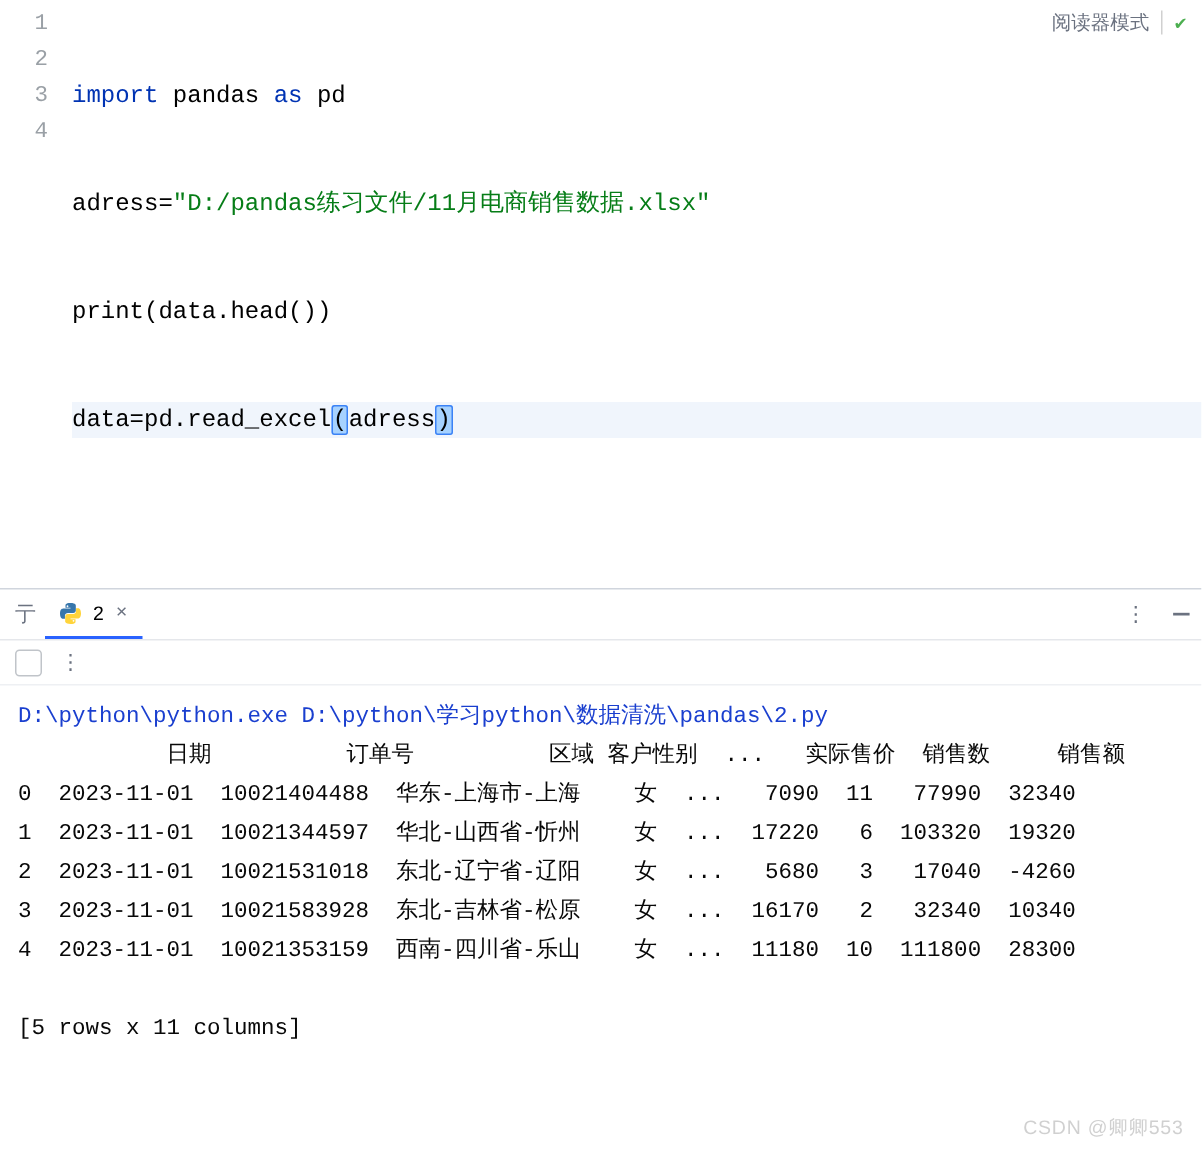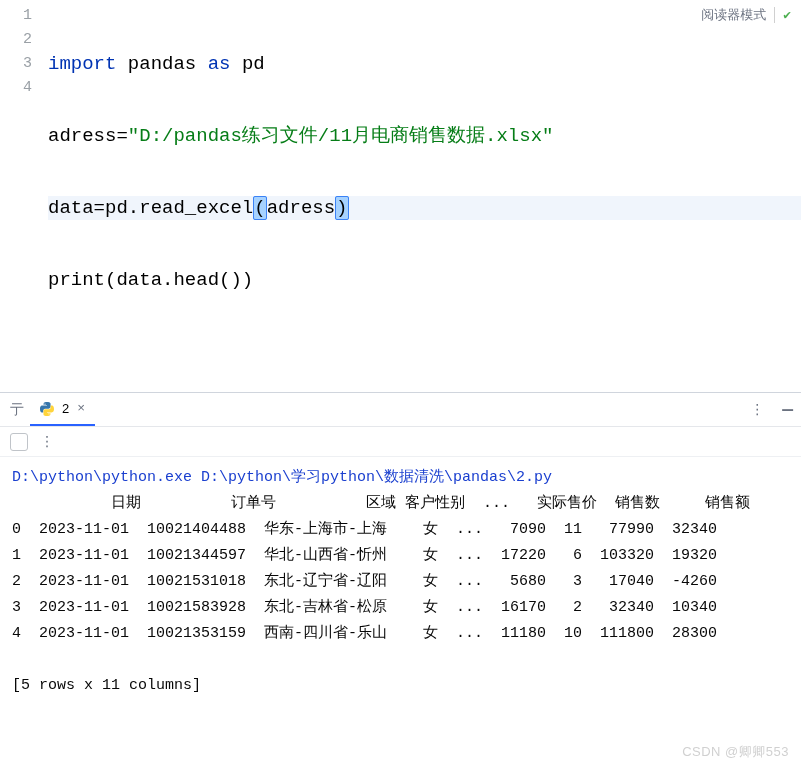--- a/index.html
+++ b/index.html
@@ -28,21 +28,21 @@
   padding-right: 16px;
   user-select: none;
   font-size: 15px;
   line-height: 24px;
 }
 .gutter div { height: 24px; }
 .code-area {
   flex: 1;
   padding-top: 4px;
   line-height: 24px;
-  font-size: 19px;
+  font-size: 16px;
   white-space: pre;
   position: relative;
 }
 .code-line { height: 24px; position: relative; }
 .line-highlight { background: #f0f5fc; }
 .kw { color: #0033b3; }
 .var { color: #000000; }
 .op { color: #000000; }
 .str { color: #067d17; }
 .fn { color: #000000; }
@@ -177,22 +177,22 @@
 <div class="editor-pane">
   <div class="gutter">
     <div>1</div>
     <div>2</div>
     <div>3</div>
     <div>4</div>
   </div>
   <div class="code-area">
     <div class="code-line"><span class="kw">import</span> <span class="var">pandas</span> <span class="kw">as</span> <span class="var">pd</span></div>
     <div class="code-line"><span class="var">adress</span><span class="op">=</span><span class="str">"D:/pandas练习文件/11月电商销售数据.xlsx"</span></div>
+    <div class="code-line"><span class="fn">print</span><span class="punc">(</span><span class="var">data</span><span class="punc">.</span><span class="fn">head</span><span class="punc">()</span><span class="punc">)</span></div>
     <div class="code-line line-highlight"><span class="var">data</span><span class="op">=</span><span class="var">pd</span><span class="punc">.</span><span class="fn">read_excel</span><span class="punc paren-hl">(</span><span class="var">adress</span><span class="punc paren-hl">)</span></div>
-    <div class="code-line"><span class="fn">print</span><span class="punc">(</span><span class="var">data</span><span class="punc">.</span><span class="fn">head</span><span class="punc">()</span><span class="punc">)</span></div>
   </div>
   <div class="reader-mode">
     <span>阅读器模式</span>
     <span class="reader-sep"></span>
     <span class="reader-check">✔</span>
   </div>
 </div>
 
 <div class="pane-divider"></div>
 

